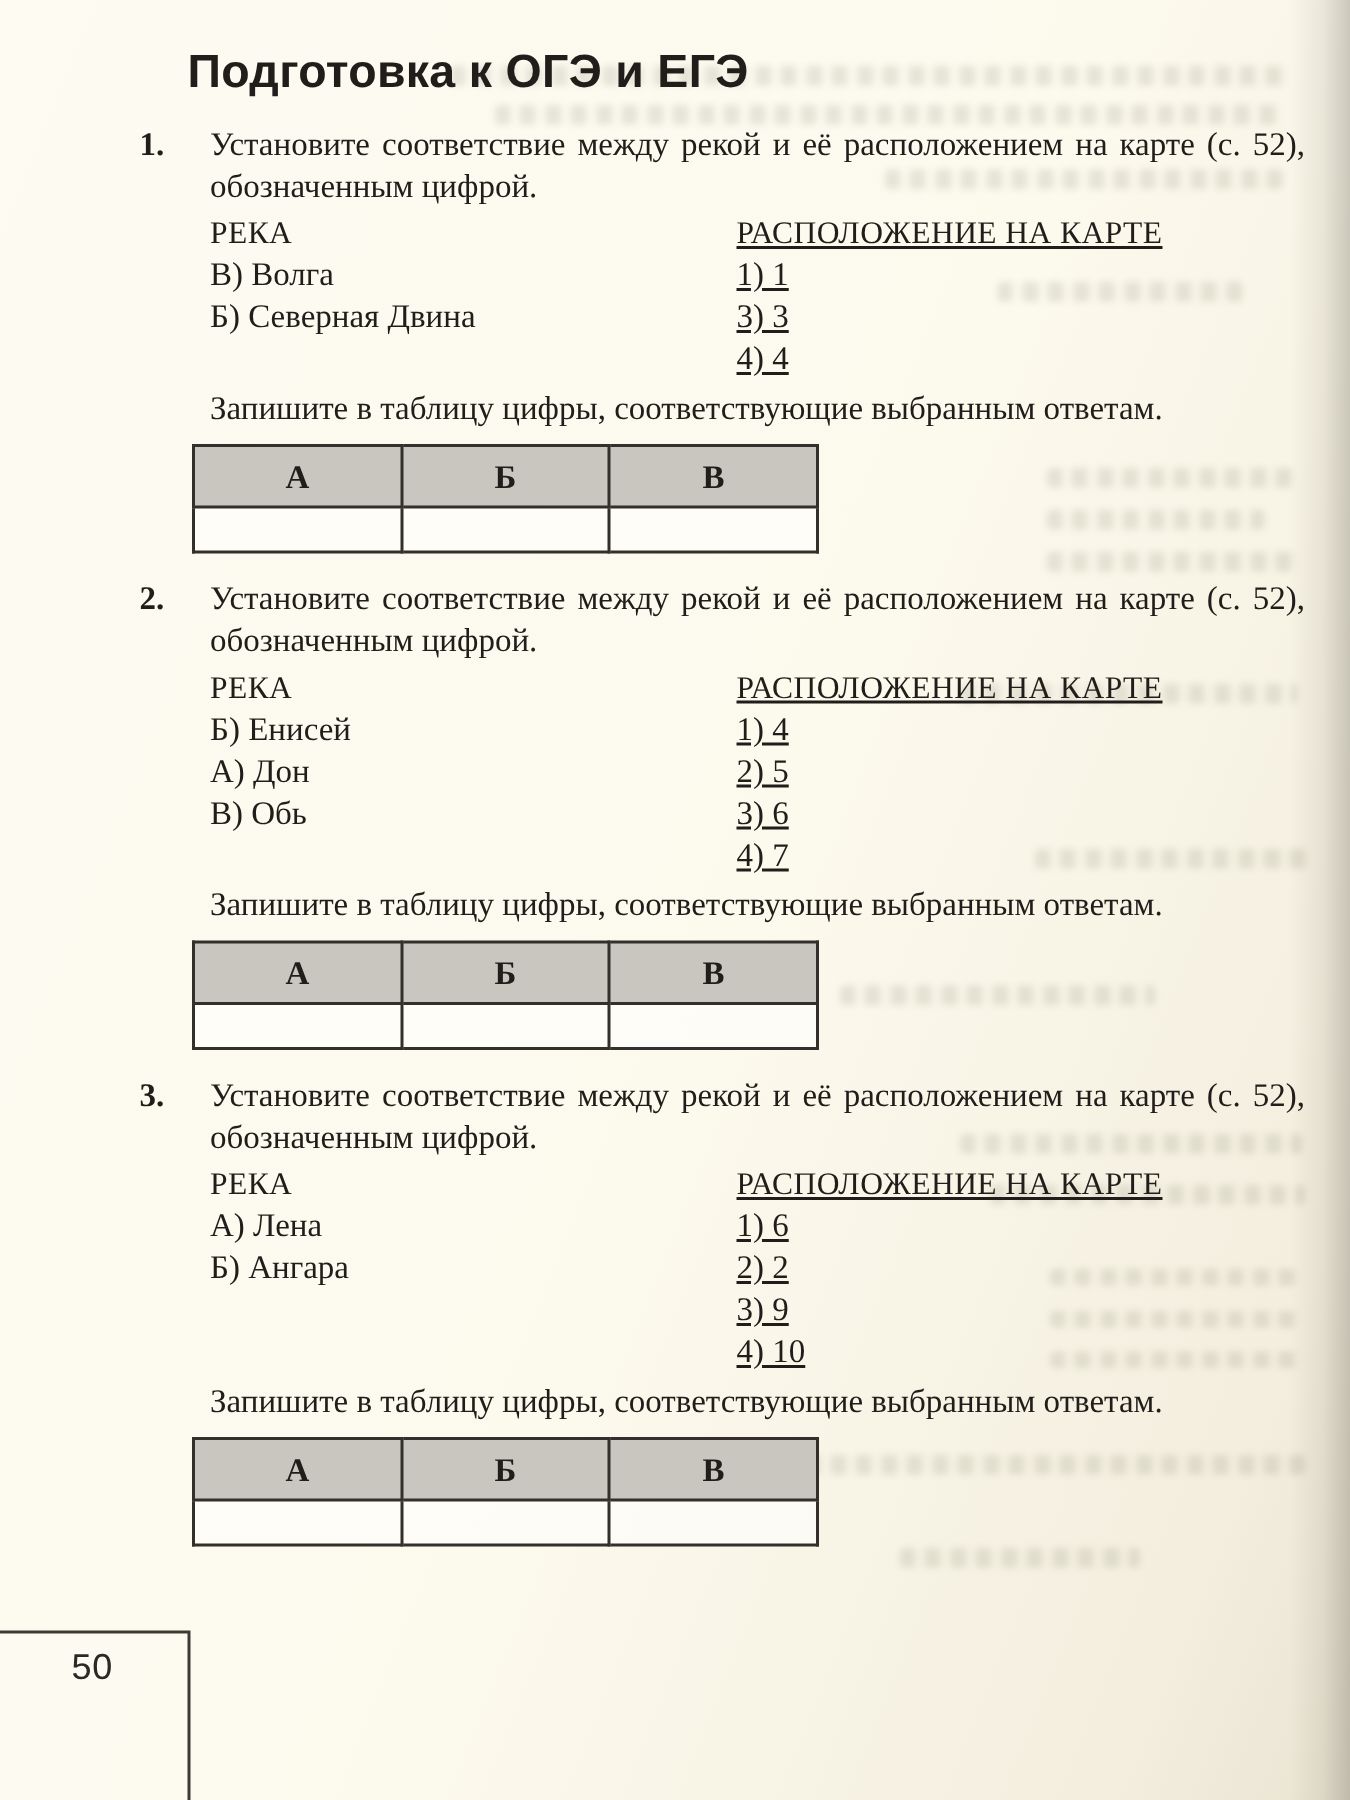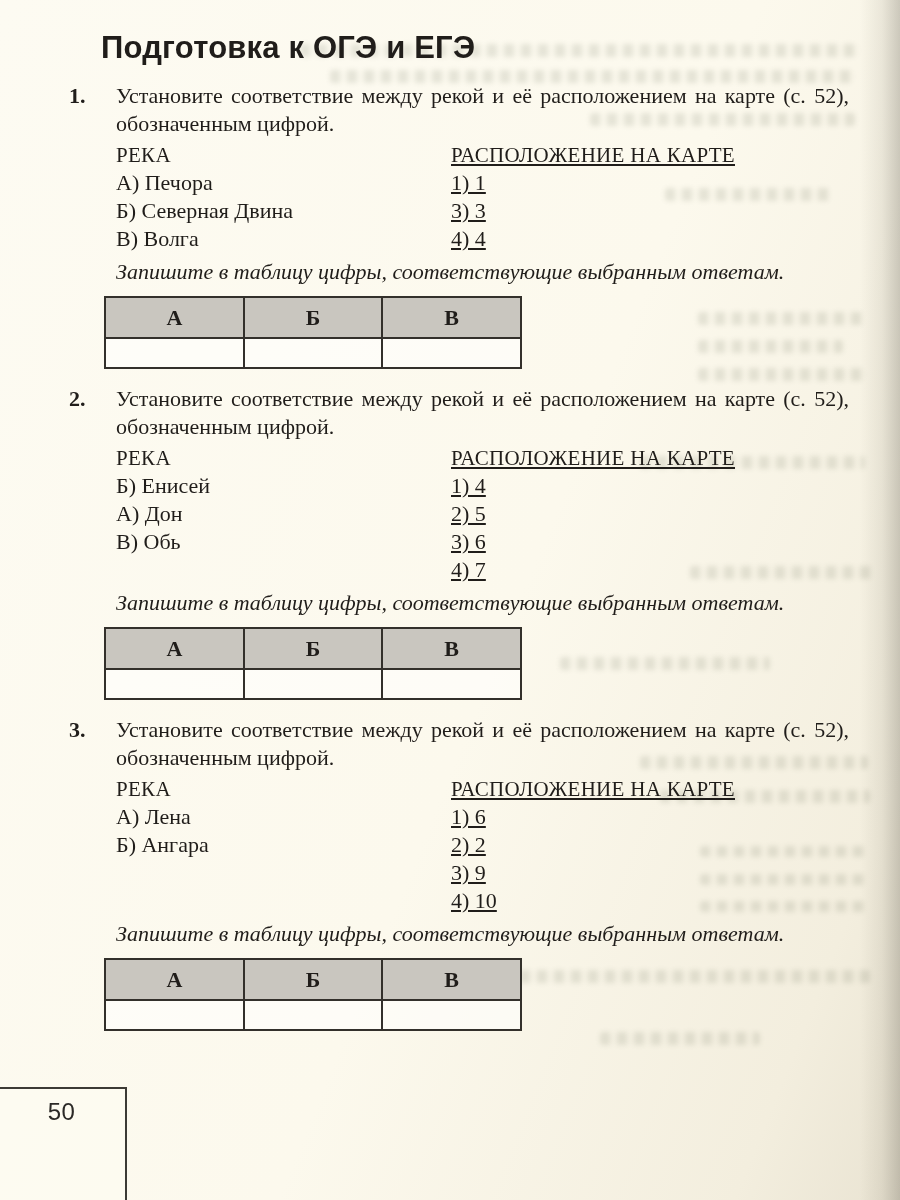--- a/index.html
+++ b/index.html
@@ -13,21 +13,21 @@
   body {
     width: 900px; height: 1200px;
     position: relative;
     overflow: hidden;
     background: linear-gradient(112deg, #fdfbf2 0%, var(--paper) 55%, #f3eede 88%, #e9e3d2 100%);
     font-family: "Liberation Serif", "DejaVu Serif", serif;
     color: var(--ink);
   }
   .content {
     position: relative;
-    padding: 30px 30px 0 69px;
+    padding: 30px 30px 0 93px;
     z-index: 2;
   }
   .page-title {
     font-family: "Liberation Sans", "DejaVu Sans", sans-serif;
     font-weight: 700;
     font-size: 31px;
     letter-spacing: 0.2px;
     margin: 0 0 16px 32px;
   }
   .task { margin-bottom: 11px; }
@@ -39,32 +39,31 @@
     font-size: 22px;
     line-height: 28px;
   }
   .task-statement {
     margin: 0;
     width: 733px;
     font-size: 22px;
     line-height: 28px;
     text-align: justify;
   }
-  .match { display: flex; margin-left: 47px; margin-bottom: 5px; }
+  .match { display: flex; margin-left: 47px; margin-bottom: 5px; gap: 16px; }
   .match-col { font-size: 22px; line-height: 28px; }
   .match-col.left { width: 335px; flex: 0 0 335px; }
   .match-col.right { flex: 1; text-decoration: underline; }
   .match-header { font-size: 21px; letter-spacing: 0.3px; }
   .instruction {
     margin: 5px 0 10px 47px;
     width: 733px;
     font-size: 22px;
     line-height: 28px;
     text-align: justify;
-    font-style: italic;
   }
   table.answer-table {
     border-collapse: collapse;
     margin: 2px 0 16px 35px;
     width: 418px;
     table-layout: fixed;
   }
   table.answer-table th {
     background: var(--table-header-fill);
     border: 2px solid var(--table-border);
@@ -141,23 +140,22 @@
   <h1 class="page-title">Подготовка к ОГЭ и ЕГЭ</h1>
 
   <section class="task">
     <div class="task-head">
       <div class="task-num">1.</div>
       <p class="task-statement">Установите соответствие между рекой и её расположением на карте (с. 52), обозначенным цифрой.</p>
     </div>
     <div class="match">
       <div class="match-col left">
         <div class="match-header">РЕКА</div>
-        <div class="match-item">А) Печора</div>
+        <div class="match-item">В) Волга</div>
         <div class="match-item">Б) Северная Двина</div>
-        <div class="match-item">В) Волга</div>
       </div>
       <div class="match-col right">
         <div class="match-header">РАСПОЛОЖЕНИЕ НА КАРТЕ</div>
         <div class="match-item">1) 1</div>
         <div class="match-item">3) 3</div>
         <div class="match-item">4) 4</div>
       </div>
     </div>
     <p class="instruction">Запишите в таблицу цифры, соответствующие выбранным ответам.</p>
     <table class="answer-table">

